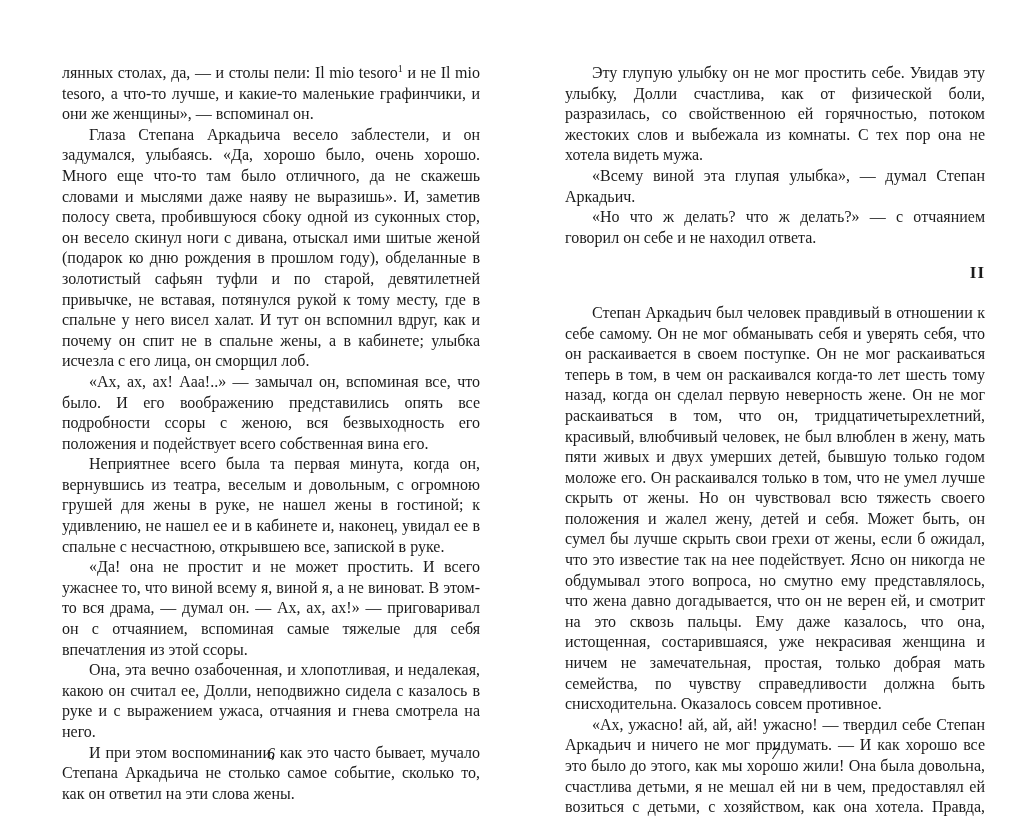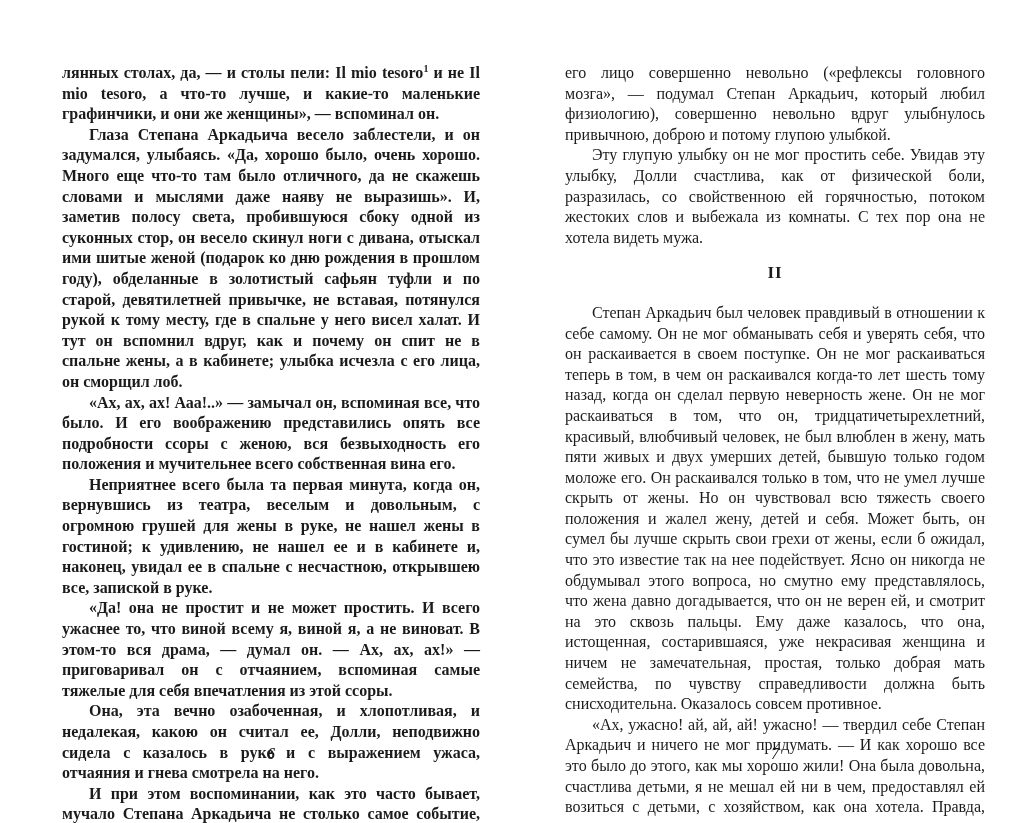--- a/index.html
+++ b/index.html
@@ -18,36 +18,36 @@
   .spread {
     position: absolute;
     inset: 0;
     background: #ffffff;
   }
   .page {
     position: absolute;
     top: 63px;
     height: 730px;
   }
-  .page-left  { left: 62px;  width: 418px; font-weight: bold; }
+  .page-left  { left: 62px;  width: 418px; }
   .page-right { left: 565px; width: 420px; }
   .page-body {
     font-size: 16px;
     line-height: 20.6px;
     text-align: justify;
     hyphens: auto;
     -webkit-hyphens: auto;
   }
   .page-body p.para {
     margin: 0;
     padding: 0;
   }
   .page-body p.indent { text-indent: 27px; }
   .page-body p.heading {
-    text-align: center;
+    text-align: right;
     text-indent: 0;
     font-weight: bold;
     font-size: 17px;
     margin: 15px 0 19px 0;
     letter-spacing: 1px;
   }
   sup {
     font-size: 10px;
     line-height: 0;
     vertical-align: super;
@@ -64,34 +64,35 @@
 </style>
 </head>
 <body>
 
 <div class="spread">
 
   <div class="page page-left">
     <div class="page-body">
         <p class="para"><span>лянных столах, да, — и столы пели: Il mio tesoro</span><sup>1</sup><span> и не Il mio tesoro, а что-то лучше, и какие-то маленькие графинчики, и они же женщины», — вспоминал он.</span></p>
         <p class="para indent"><span>Глаза Степана Аркадьича весело заблестели, и он задумался, улыбаясь. «Да, хорошо было, очень хорошо. Много еще что-то там было отличного, да не скажешь словами и мыслями даже наяву не выразишь». И, заметив полосу света, пробившуюся сбоку одной из суконных стор, он весело скинул ноги с дивана, отыскал ими шитые женой (подарок ко дню рождения в прошлом году), обделанные в золотистый сафьян туфли и по старой, девятилетней привычке, не вставая, потянулся рукой к тому месту, где в спальне у него висел халат. И тут он вспомнил вдруг, как и почему он спит не в спальне жены, а в кабинете; улыбка исчезла с его лица, он сморщил лоб.</span></p>
-        <p class="para indent"><span>«Ах, ах, ах! Ааа!..» — замычал он, вспоминая все, что было. И его воображению представились опять все подробности ссоры с женою, вся безвыходность его положения и мучительнее всего собственная вина его.</span></p>
+        <p class="para indent"><span>«Ах, ах, ах! Ааа!..» — замычал он, вспоминая все, что было. И его воображению представились опять все подробности ссоры с женою, вся безвыходность его положения и подействует всего собственная вина его.</span></p>
         <p class="para indent"><span>Неприятнее всего была та первая минута, когда он, вернувшись из театра, веселым и довольным, с огромною грушей для жены в руке, не нашел жены в гостиной; к удивлению, не нашел ее и в кабинете и, наконец, увидал ее в спальне с несчастною, открывшею все, запиской в руке.</span></p>
         <p class="para indent"><span>«Да! она не простит и не может простить. И всего ужаснее то, что виной всему я, виной я, а не виноват. В этом-то вся драма, — думал он. — Ах, ах, ах!» — приговаривал он с отчаянием, вспоминая самые тяжелые для себя впечатления из этой ссоры.</span></p>
         <p class="para indent"><span>Она, эта вечно озабоченная, и хлопотливая, и недалекая, какою он считал ее, Долли, неподвижно сидела с казалось в руке и с выражением ужаса, отчаяния и гнева смотрела на него.</span></p>
         <p class="para indent"><span>И при этом воспоминании, как это часто бывает, мучало Степана Аркадьича не столько самое событие, сколько то, как он ответил на эти слова жены.</span></p>
       </div>
 
     <div class="page-number">6</div>
   </div>
 
   <div class="page page-right">
     <div class="page-body">
-        <p class="para"><span>его лицо совершенно невольно («рефлексы головного мозга», — подумал Степан Аркадьич, который любил физиологию), совершенно невольно вдруг улыбнулось привычною, доброю и потому глупою улыбкой.</span></p>
         <p class="para indent"><span>Эту глупую улыбку он не мог простить себе. Увидав эту улыбку, Долли счастлива, как от физической боли, разразилась, со свойственною ей горячностью, потоком жестоких слов и выбежала из комнаты. С тех пор она не хотела видеть мужа.</span></p>
+        <p class="para indent"><span>«Всему виной эта глупая улыбка», — думал Степан Аркадьич.</span></p>
+        <p class="para indent"><span>«Но что ж делать? что ж делать?» — с отчаянием говорил он себе и не находил ответа.</span></p>
         <p class="para heading"><span>II</span></p>
         <p class="para indent"><span>Степан Аркадьич был человек правдивый в отношении к себе самому. Он не мог обманывать себя и уверять себя, что он раскаивается в своем поступке. Он не мог раскаиваться теперь в том, в чем он раскаивался когда-то лет шесть тому назад, когда он сделал первую неверность жене. Он не мог раскаиваться в том, что он, тридцатичетырехлетний, красивый, влюбчивый человек, не был влюблен в жену, мать пяти живых и двух умерших детей, бывшую только годом моложе его. Он раскаивался только в том, что не умел лучше скрыть от жены. Но он чувствовал всю тяжесть своего положения и жалел жену, детей и себя. Может быть, он сумел бы лучше скрыть свои грехи от жены, если б ожидал, что это известие так на нее подействует. Ясно он никогда не обдумывал этого вопроса, но смутно ему представлялось, что жена давно догадывается, что он не верен ей, и смотрит на это сквозь пальцы. Ему даже казалось, что она, истощенная, состарившаяся, уже некрасивая женщина и ничем не замечательная, простая, только добрая мать семейства, по чувству справедливости должна быть снисходительна. Оказалось совсем противное.</span></p>
         <p class="para indent"><span>«Ах, ужасно! ай, ай, ай! ужасно! — твердил себе Степан Аркадьич и ничего не мог придумать. — И как хорошо все это было до этого, как мы хорошо жили! Она была довольна, счастлива детьми, я не мешал ей ни в чем, предоставлял ей возиться с детьми, с хозяйством, как она хотела. Правда, нехорошо, что </span></p>
       </div>
     <div class="page-number">7</div>
   </div>
 
 </div>
 
 </body></html>

